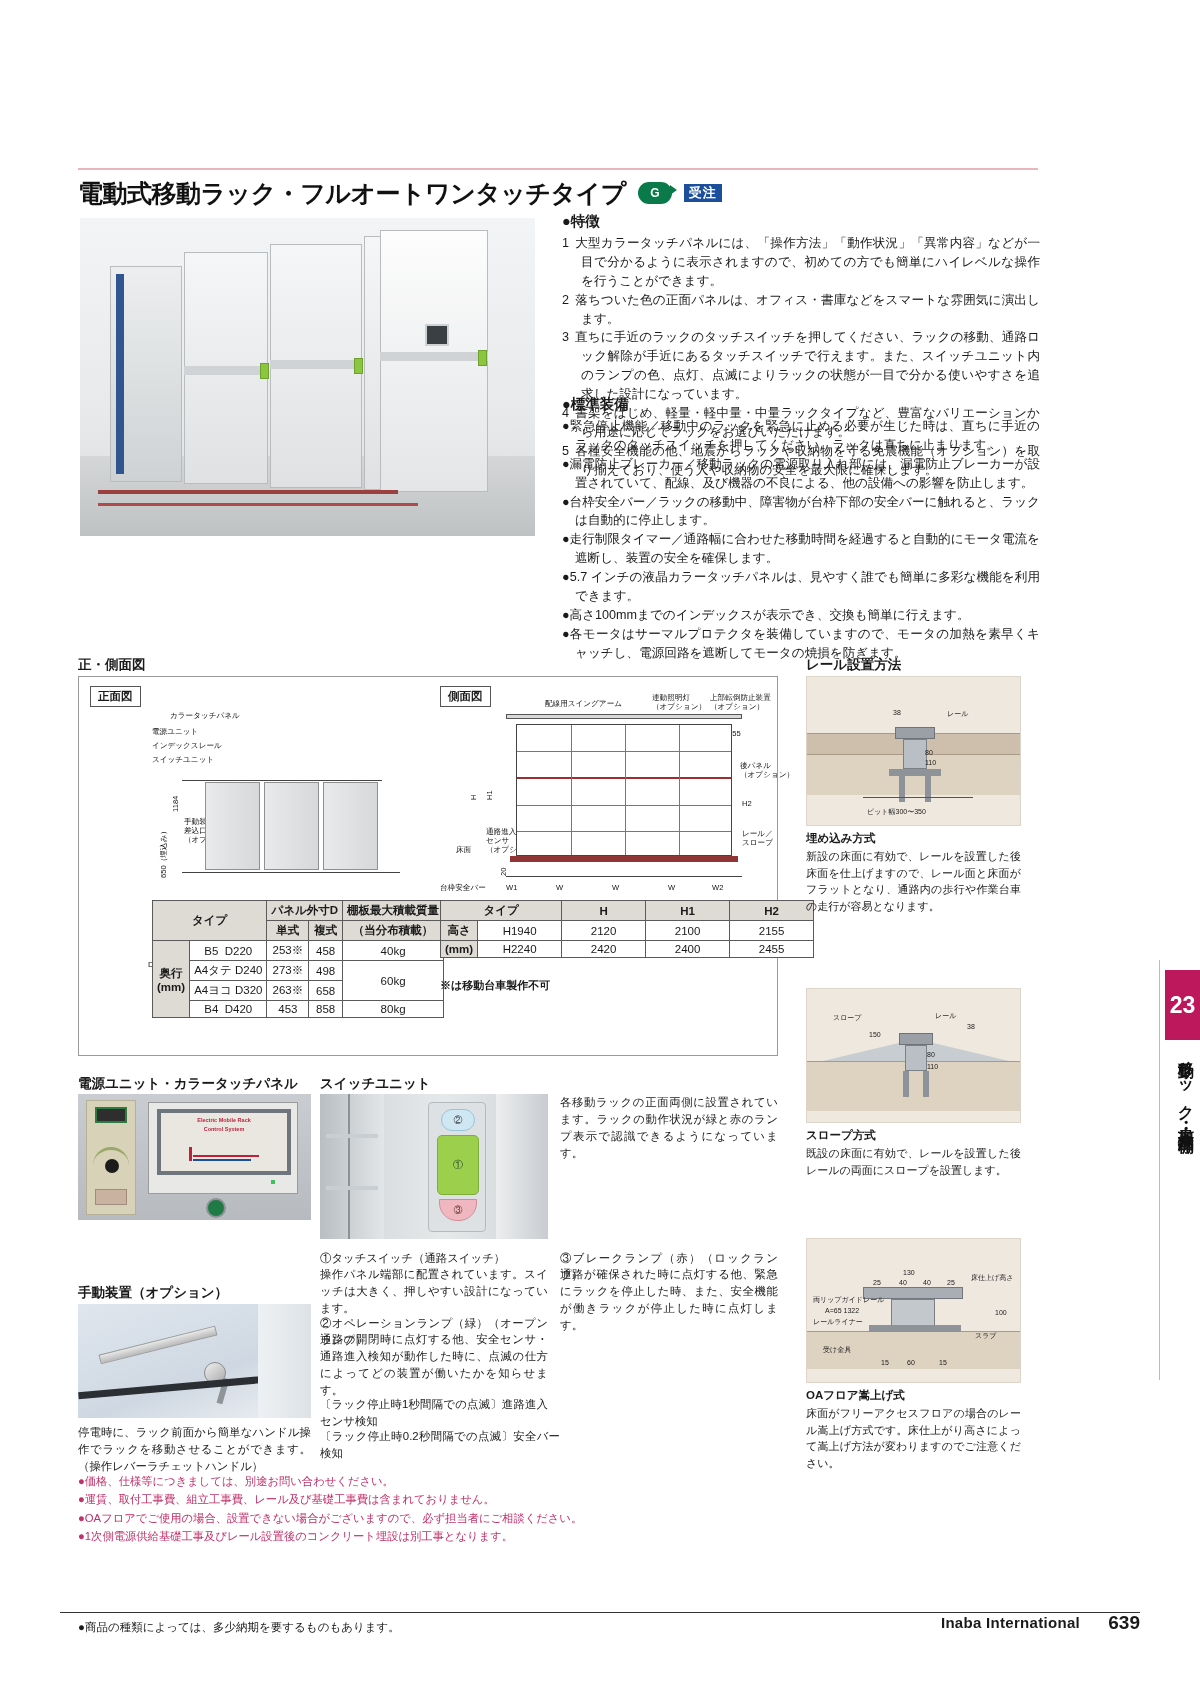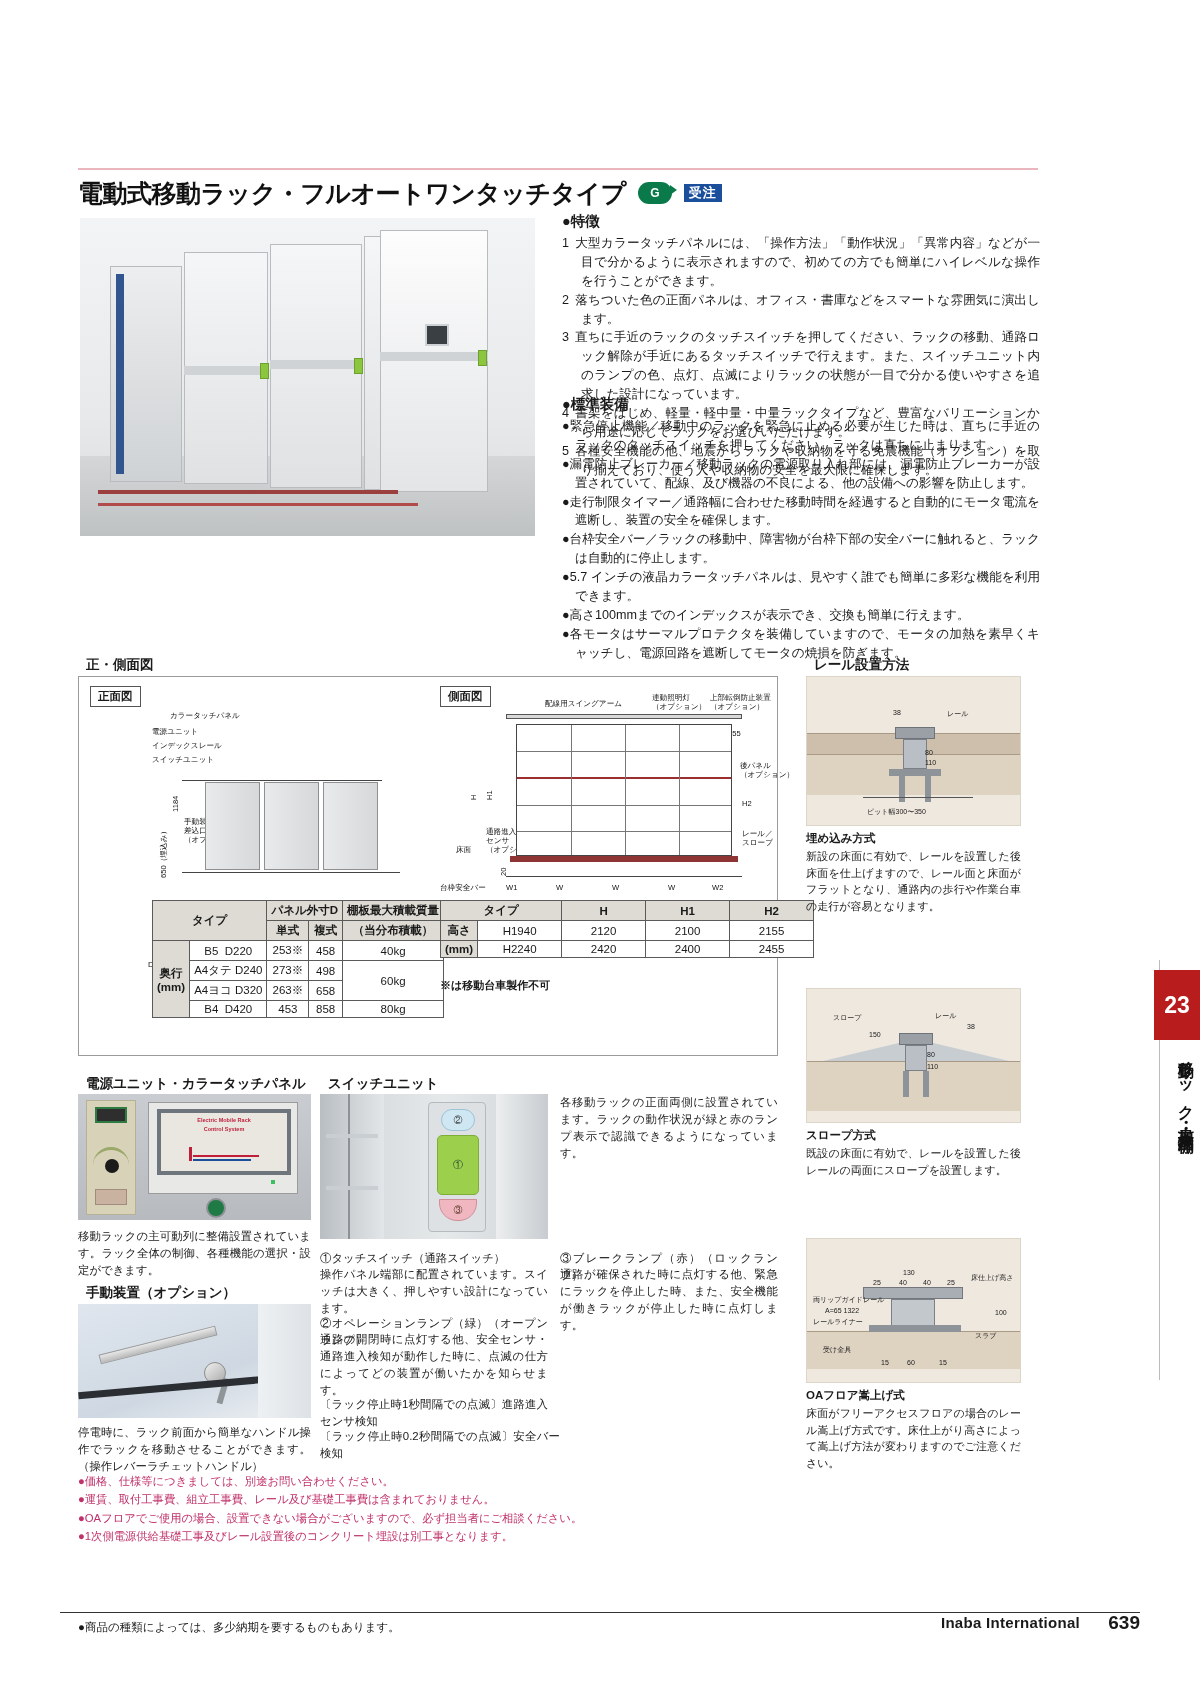--- a/index.html
+++ b/index.html
@@ -73,21 +73,21 @@
     padding-left:13px; text-indent:-13px; text-align:justify;
   }
 
   
   .color-block { position:absolute; left:440px; top:552px; width:120px; }
   .color-block .ttl { font-size:12px; font-weight:bold; margin-bottom:4px; }
   .color-block .sw { width:84px; height:44px; background:#d9dadb; border:1px solid #c2c3c4; }
   .color-block .cap { font-size:11px; line-height:1.35; margin-top:4px; }
 
   
-  .sec-h { position:absolute; font-size:13.5px; font-weight:bold;margin-left:8px; }
+  .sec-h { position:absolute; font-size:13.5px; font-weight:bold; }
 
   
   .draw-frame { position:absolute; border:1px solid #9b9b9b; background:#fff; }
   .tagbox {
     position:absolute; border:1px solid #555; background:#fff;
     font-size:11.5px; font-weight:bold; padding:2px 7px;
   }
   .dwg-label { position:absolute; font-size:7.6px; line-height:1.18; color:#111; white-space:nowrap; }
   .dwg-label.rot { transform:rotate(-90deg); transform-origin:left top; }
   .dline { position:absolute; background:#444; }
@@ -109,22 +109,22 @@
   .cap-txt { position:absolute; font-size:11.4px; line-height:1.5; text-align:justify; }
 
   
   .rail-card { position:absolute; width:215px; }
   .rail-img { width:215px; background:#efe8df; border:1px solid #ded5c9; position:relative; overflow:hidden; }
   .rail-ttl { font-size:11.5px; font-weight:bold; margin-top:5px; }
   .rail-txt { font-size:11px; line-height:1.5; margin-top:2px; text-align:justify; }
 
   
   .tab {
-    position:absolute; right:0; top:970px; width:46px; height:70px;
-    background:#b91c1c; color:#fff; font-size:23px; font-weight:bold;
+    position:absolute; right:0; top:970px; width:35px; height:70px;
+    background:#be185d; color:#fff; font-size:23px; font-weight:bold;
     display:flex; align-items:center; justify-content:center;
   }
   .tab-vert {
     position:absolute; right:4px; top:1048px; width:28px;
     font-size:16px; font-weight:bold; writing-mode:vertical-rl; letter-spacing:2px;
     color:#111;
   }
   .side-rule { position:absolute; right:40px; top:960px; width:1px; height:420px; background:#bbb; }
 
   
@@ -185,22 +185,22 @@
       <li><span class="num">3</span><span>直ちに手近のラックのタッチスイッチを押してください、ラックの移動、通路ロック解除が手近にあるタッチスイッチで行えます。また、スイッチユニット内のランプの色、点灯、点滅によりラックの状態が一目で分かる使いやすさを追求した設計になっています。</span></li>
       <li><span class="num">4</span><span>書架をはじめ、軽量・軽中量・中量ラックタイプなど、豊富なバリエーションから用途に応じてラックをお選びいただけます。</span></li>
       <li><span class="num">5</span><span>各種安全機能の他、地震からラックや収納物を守る免震機能（オプション）を取り揃えており、使う人や収納物の安全を最大限に確保します。</span></li>
     </ol>
   </div>
 
   <div class="std">
     <h3>●標準装備</h3>
     <p>●緊急停止機能／移動中のラックを緊急に止める必要が生じた時は、直ちに手近のラックのタッチスイッチを押してください。ラックは直ちに止まります。</p>
     <p>●漏電防止ブレーカー／移動ラックの電源取り入れ部には、漏電防止ブレーカーが設置されていて、配線、及び機器の不良による、他の設備への影響を防止します。</p>
+    <p>●台枠安全バー／ラックの移動中、障害物が台枠下部の安全バーに触れると、ラックは自動的に停止します。</p>
     <p>●走行制限タイマー／通路幅に合わせた移動時間を経過すると自動的にモータ電流を遮断し、装置の安全を確保します。</p>
-    <p>●台枠安全バー／ラックの移動中、障害物が台枠下部の安全バーに触れると、ラックは自動的に停止します。</p>
     <p>●5.7 インチの液晶カラータッチパネルは、見やすく誰でも簡単に多彩な機能を利用できます。</p>
     <p>●高さ100mmまでのインデックスが表示でき、交換も簡単に行えます。</p>
     <p>●各モータはサーマルプロテクタを装備していますので、モータの加熱を素早くキャッチし、電源回路を遮断してモータの焼損を防ぎます。</p>
   </div>
 
 
   <div class="sec-h" style="left:78px; top:656px;">正・側面図</div>
   <div class="draw-frame" style="left:78px; top:676px; width:700px; height:380px;"></div>
 
   <div class="tagbox" style="left:90px; top:686px;">正面図</div>
@@ -354,21 +354,20 @@
         <div style="position:absolute;left:0;right:0;top:4px;text-align:center;font-size:5.5px;font-weight:bold;color:#c01f3c;">Electric Mobile Rack</div>
         <div style="position:absolute;left:0;right:0;top:13px;text-align:center;font-size:5.5px;font-weight:bold;color:#c01f3c;">Control System</div>
         <div style="position:absolute;left:28px;top:34px;width:3px;height:14px;background:#c01f3c;"></div>
         <div style="position:absolute;left:32px;top:42px;width:66px;height:2px;background:#c01f3c;"></div>
         <div style="position:absolute;left:32px;top:46px;width:58px;height:2px;background:#1b4f9c;"></div>
       </div>
       <div style="position:absolute;left:122px;top:77px;width:4px;height:4px;background:#3fbf5f;"></div>
     </div>
     <div style="position:absolute;left:128px;top:104px;width:20px;height:20px;border-radius:50%;background:#1f7a45;border:2px solid #8e9297;"></div>
   </div>
-  <div class="cap-txt" style="left:78px; top:1228px; width:233px;">移動ラックの主可動列に整備設置されています。ラック全体の制御、各種機能の選択・設定ができます。</div>
 
   <div class="sec-h" style="left:78px; top:1284px;">手動装置（オプション）</div>
   <div class="photo" style="left:78px; top:1304px; width:233px; height:114px; background:linear-gradient(160deg,#dfe6ee,#cfd8e2 60%,#eef1f4);">
     <div style="position:absolute;left:20px;top:36px;width:120px;height:10px;background:linear-gradient(180deg,#e8e8e8,#b9b9b9);border:1px solid #9a9a9a;transform:rotate(-14deg);"></div>
     <div style="position:absolute;left:126px;top:58px;width:22px;height:22px;border-radius:50%;background:linear-gradient(140deg,#f0f0f0,#a9a9a9);border:1px solid #8c8c8c;"></div>
     <div style="position:absolute;left:142px;top:74px;width:6px;height:26px;background:#8f9499;transform:rotate(16deg);"></div>
     <div style="position:absolute;left:0;top:78px;width:233px;height:7px;background:#2b2f33;transform:rotate(-5deg);"></div>
     <div style="position:absolute;left:180px;top:0;width:53px;height:114px;background:linear-gradient(90deg,#eef1f3,#dde2e6);"></div>
   </div>
   <div class="cap-txt" style="left:78px; top:1424px; width:233px;">停電時に、ラック前面から簡単なハンドル操作でラックを移動させることができます。（操作レバーラチェットハンドル）</div>

